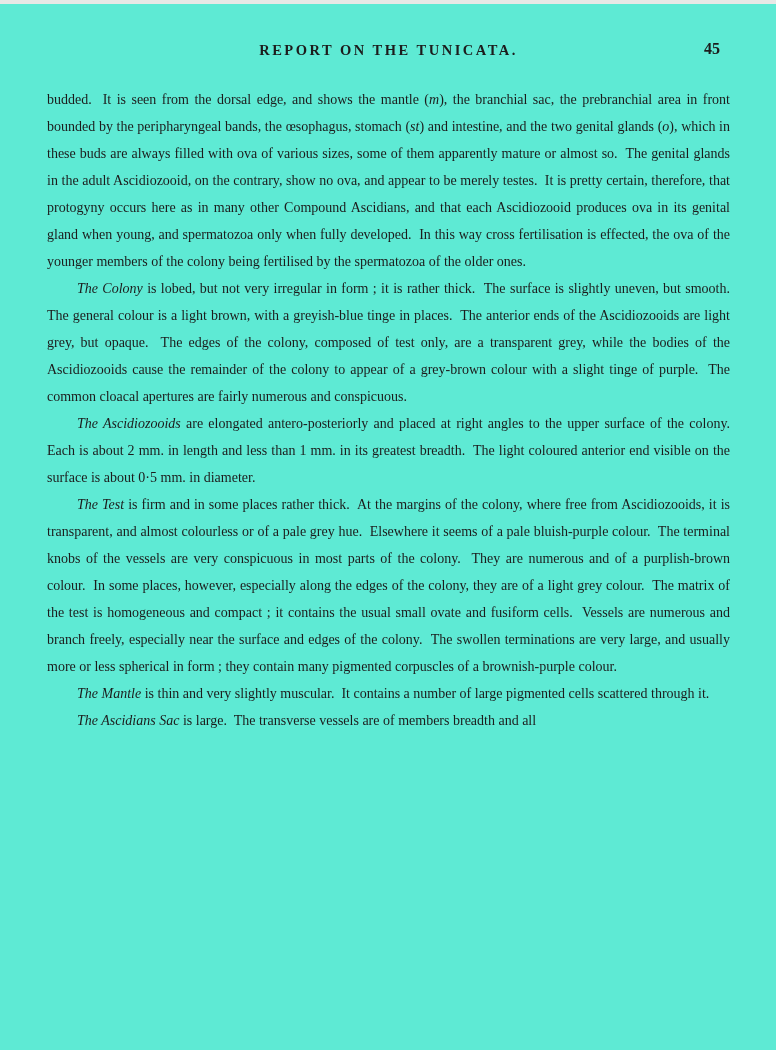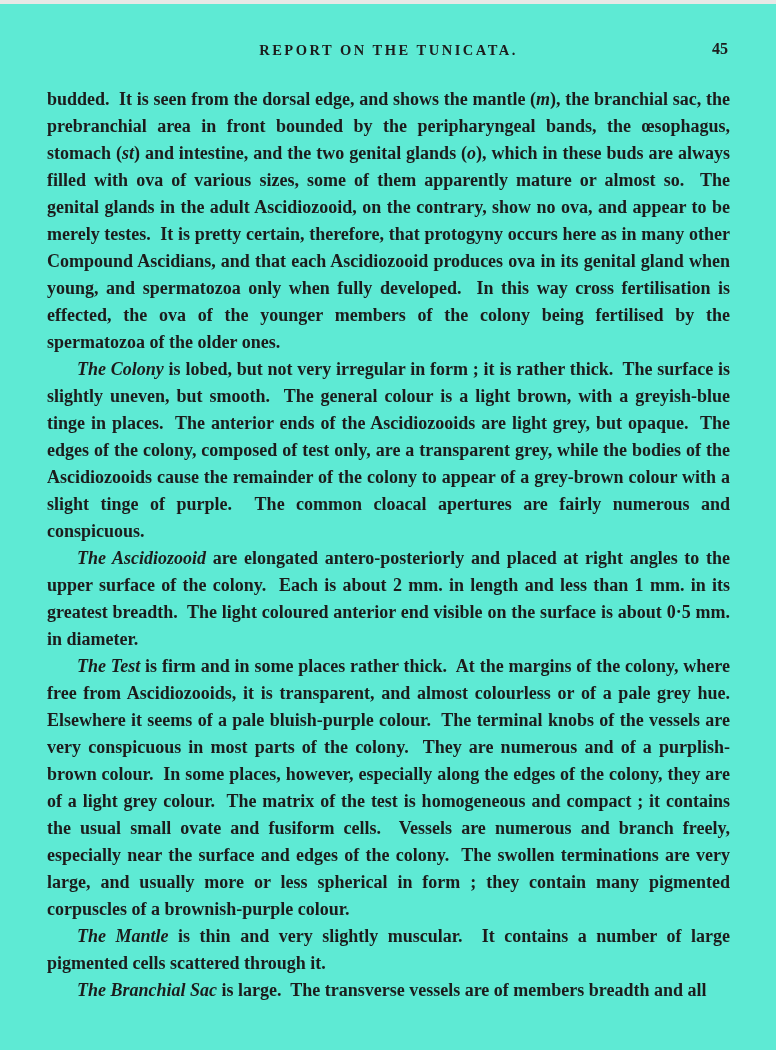--- a/index.html
+++ b/index.html
@@ -28,33 +28,32 @@
     position: absolute;
     left: 0;
     right: 0;
     text-align: center;
     font-size: 14.5px;
     letter-spacing: 2.5px;
     font-weight: 600;
   }
   .running-head .pageno {
     position: absolute;
-    right: 2px;
+    right: 10px;
     top: -2px;
     font-size: 16px;
     font-weight: 600;
     text-align: center;
   }
   .body-text p.para {
     margin: 0;
-    font-size: 18px;
+    font-size: 14px;
     line-height: 27px;
     text-align: justify;
     white-space: pre-wrap;
-    font-weight: bold;
   }
   .body-text p.para.indent {
     text-indent: 30px;
   }
   .body-text p.para.noindent {
     text-indent: 0;
   }
   .body-text p.para.species-heading {
     margin-top: 44px;
     margin-bottom: 26px;
@@ -69,18 +68,18 @@
 <body>
 
 <div class="page">
   <div class="running-head">
     <div class="title">REPORT ON THE TUNICATA.</div>
     <div class="pageno">45</div>
   </div>
   <div class="body-text">
       <p class="para noindent"><span>budded.  It is seen from the dorsal edge, and shows the mantle (</span><i>m</i><span>), the branchial sac, the prebranchial area in front bounded by the peripharyngeal bands, the œsophagus, stomach (</span><i>st</i><span>) and intestine, and the two genital glands (</span><i>o</i><span>), which in these buds are always filled with ova of various sizes, some of them apparently mature or almost so.  The genital glands in the adult Ascidiozooid, on the contrary, show no ova, and appear to be merely testes.  It is pretty certain, therefore, that protogyny occurs here as in many other Compound Ascidians, and that each Ascidiozooid produces ova in its genital gland when young, and spermatozoa only when fully developed.  In this way cross fertilisation is effected, the ova of the younger members of the colony being fertilised by the spermatozoa of the older ones.</span></p>
       <p class="para indent"><i>The Colony</i><span> is lobed, but not very irregular in form ; it is rather thick.  The surface is slightly uneven, but smooth.  The general colour is a light brown, with a greyish-blue tinge in places.  The anterior ends of the Ascidiozooids are light grey, but opaque.  The edges of the colony, composed of test only, are a transparent grey, while the bodies of the Ascidiozooids cause the remainder of the colony to appear of a grey-brown colour with a slight tinge of purple.  The common cloacal apertures are fairly numerous and conspicuous.</span></p>
-      <p class="para indent"><i>The Ascidiozooid</i><span> are elongated antero-posteriorly and placed at right angles to the upper surface of the colony.  Each is about 2 mm. in length and less than 1 mm. in its greatest breadth.  The light coloured anterior end visible on the surface is about 0·5 mm. in diameter.</span></p>
+      <p class="para indent"><i>The Ascidiozooids</i><span> are elongated antero-posteriorly and placed at right angles to the upper surface of the colony.  Each is about 2 mm. in length and less than 1 mm. in its greatest breadth.  The light coloured anterior end visible on the surface is about 0·5 mm. in diameter.</span></p>
       <p class="para indent"><i>The Test</i><span> is firm and in some places rather thick.  At the margins of the colony, where free from Ascidiozooids, it is transparent, and almost colourless or of a pale grey hue.  Elsewhere it seems of a pale bluish-purple colour.  The terminal knobs of the vessels are very conspicuous in most parts of the colony.  They are numerous and of a purplish-brown colour.  In some places, however, especially along the edges of the colony, they are of a light grey colour.  The matrix of the test is homogeneous and compact ; it contains the usual small ovate and fusiform cells.  Vessels are numerous and branch freely, especially near the surface and edges of the colony.  The swollen terminations are very large, and usually more or less spherical in form ; they contain many pigmented corpuscles of a brownish-purple colour.</span></p>
       <p class="para indent"><i>The Mantle</i><span> is thin and very slightly muscular.  It contains a number of large pigmented cells scattered through it.</span></p>
-      <p class="para indent"><i>The Branchial Sac</i><span> is large.  The transverse vessels are of members breadth and all</span></p>
+      <p class="para indent"><i>The Ascidians Sac</i><span> is large.  The transverse vessels are of members breadth and all</span></p>
     </div>
 </div>
 
 </body></html>

